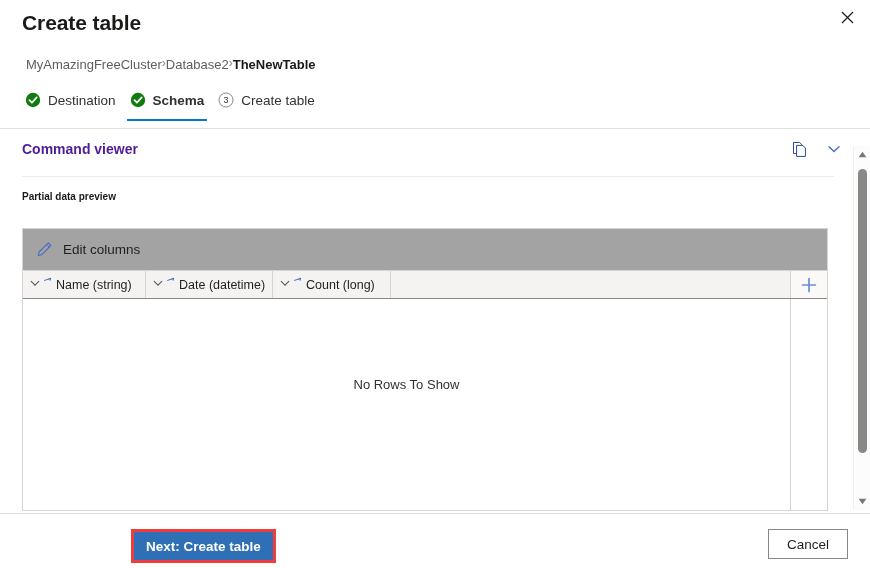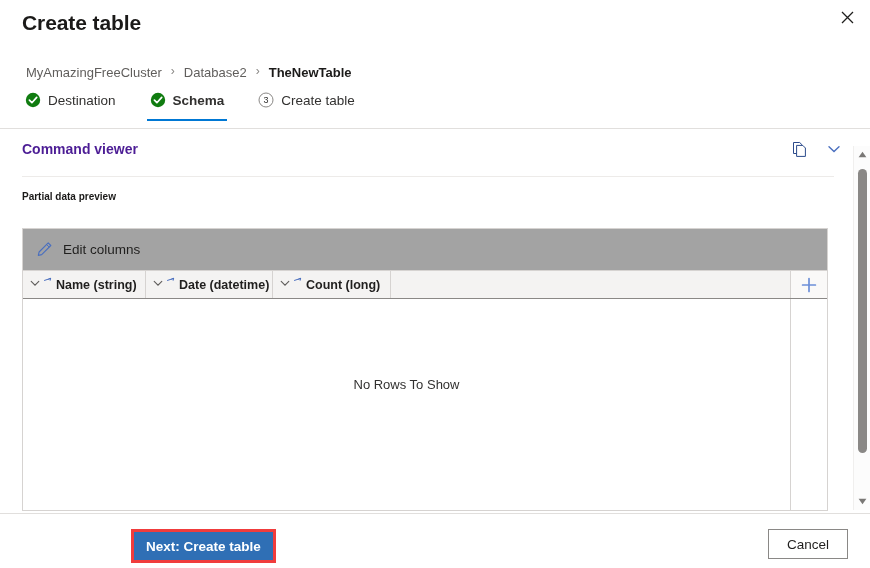--- a/index.html
+++ b/index.html
@@ -27,35 +27,34 @@
   .close-btn svg { display: block; }
 
   
   .page-title {
     position: absolute; left: 22px; top: 11px;
     font-size: 21px; font-weight: bold; letter-spacing: -0.1px;
     color: #1b1a19;
   }
   .breadcrumb {
     position: absolute; left: 26px; top: 57px;
-    display: flex; gap: 9px;
+    display: flex; 
     font-size: 13px;
-    margin-top: 8px;
   }
   .crumb { color: #605e5c; cursor: pointer; white-space: nowrap; }
   .crumb.current { color: #1b1a19; font-weight: bold; cursor: default; }
   .crumb-sep {
     color: #8a8886; font-size: 12px; line-height: 1;
     display: inline-block; user-select: none;
   }
 
   
   .tabs {
     position: absolute; left: 22px; top: 92px;
-    display: flex; align-items: flex-start; gap: 28px;
+    display: flex; align-items: flex-start; gap: 8px;
   }
   .tab {
     display: flex; align-items: center; gap: 7px;
     padding: 0 3px 11px 3px;
     font-size: 13.5px; color: #323130; cursor: pointer;
     border-bottom: 2px solid transparent;
     position: relative;
   }
   .tab.active { font-weight: bold; border-bottom-color: #0078d4; }
   .step-ico { width: 16px; height: 16px; display: block; flex: 0 0 16px; }
@@ -110,21 +109,20 @@
     display: flex; align-items: center; gap: 10px;
     font-size: 13.5px; color: #201f1e; cursor: pointer;
     background: none; border: none; padding: 0;
     font-family: inherit;
   }
 
   .grid-header {
     display: flex; height: 28px;
     background: #0ea5e9;
     border-bottom: 1px solid #8a8886;
-    font-weight: bold;
   }
   .col-head {
     display: flex; align-items: center; gap: 2px;
     padding: 0 8px 0 6px;
     font-size: 12.5px; color: #201f1e;
     border-right: 1px solid #d6d3d1;
     cursor: pointer; white-space: nowrap;
     background: #f4f3f2;
   }
   .col-chevron { flex: 0 0 12px; display: block; }

